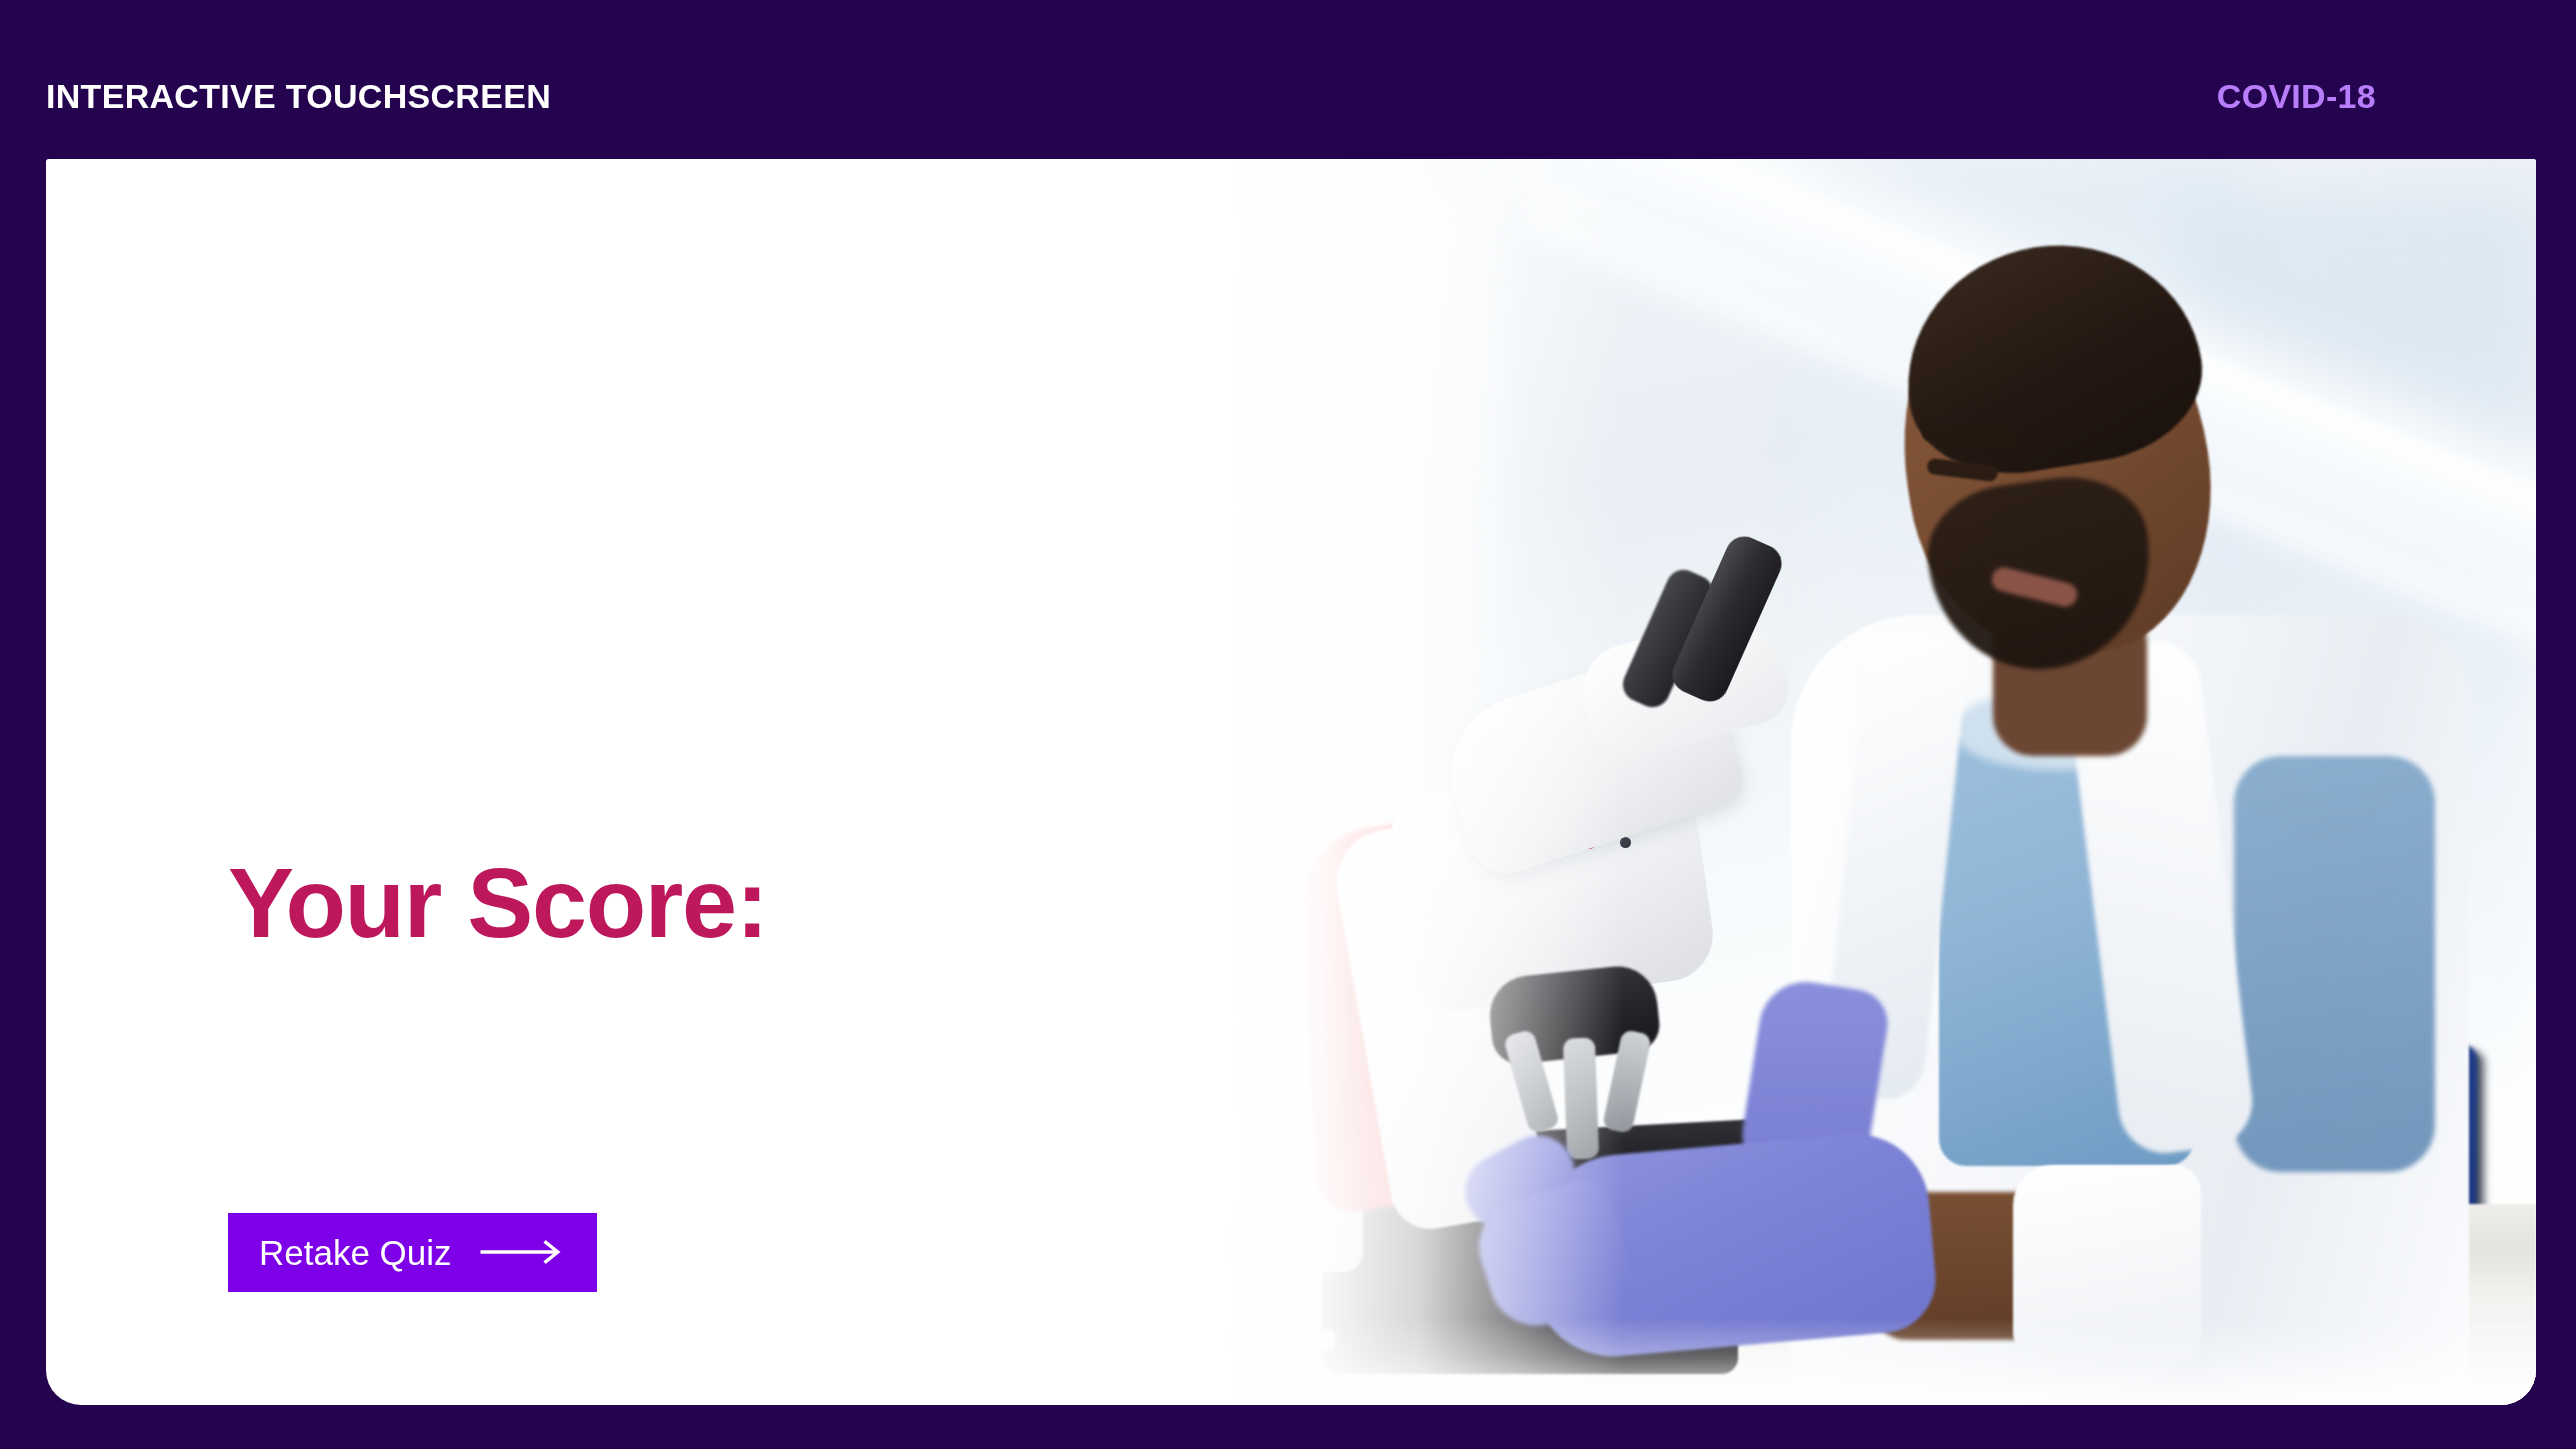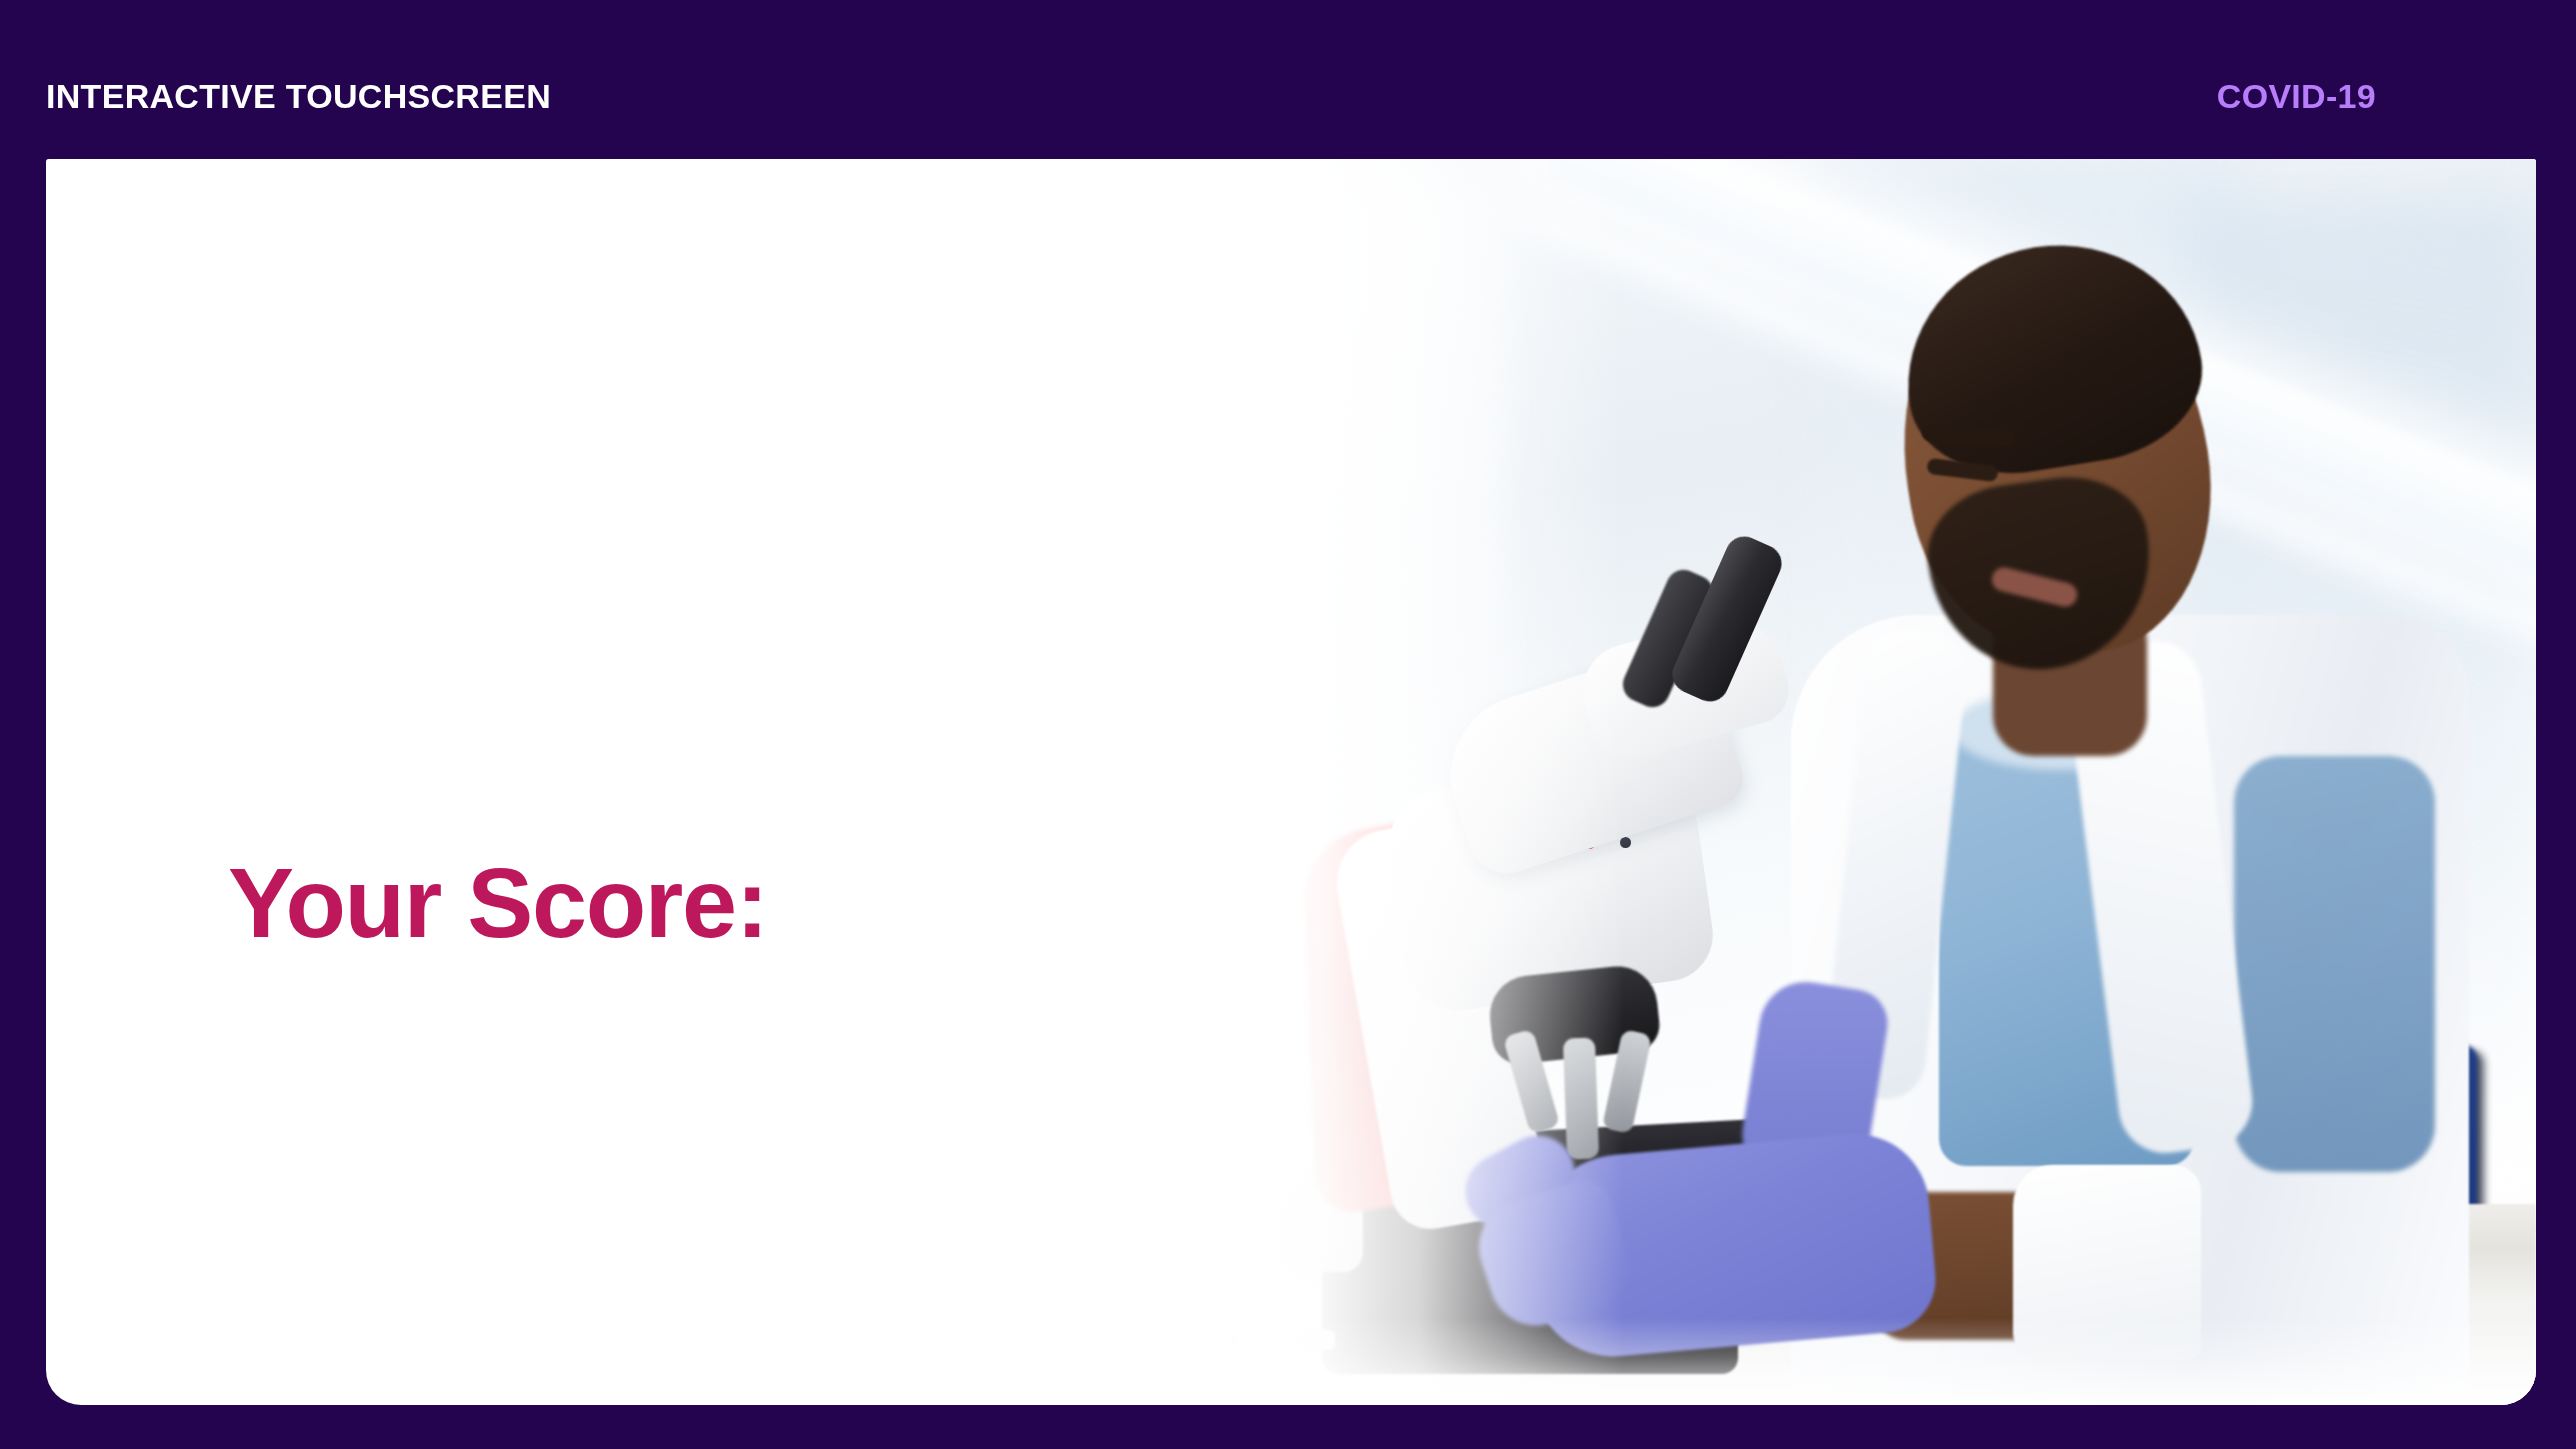--- a/index.html
+++ b/index.html
@@ -523,21 +523,21 @@
     flex: 0 0 auto;
   }
 </style>
 </head>
 <body>
 
 <div class="stage">
 
   <div class="topbar">
     <div class="topbar-title">INTERACTIVE TOUCHSCREEN</div>
-    <div class="topbar-tag">COVID-19</div>
+    <div class="topbar-tag">COVID-18</div>
   </div>
 
   <div class="card">
 
     <div class="photo">
       <div class="photo-bg"></div>
       <div class="win-a"></div>
       <div class="win-b"></div>
       <div class="win-c"></div>
       <div class="light-bar"></div>
@@ -589,16 +589,25 @@
       <div class="glove-thumb"></div>
       <div class="glove-fingers"></div>
       <div class="tube-small"></div>
 
       <div class="photo-fade"></div>
       <div class="photo-fade-bottom"></div>
     </div>
 
     <div class="headline">Your Score:</div>
 
+    <div class="cta">
+      <span class="cta-label">Retake Quiz</span>
+      <span class="cta-arrow">
+        <svg width="87" height="28" viewBox="0 0 130 42" aria-hidden="true">
+          <line x1="2" y1="21" x2="116" y2="21" stroke="#ffffff" stroke-width="5"></line>
+          <polyline points="98,5 118,21 98,37" fill="none" stroke="#ffffff" stroke-width="5" stroke-linecap="butt" stroke-linejoin="miter"></polyline>
+        </svg>
+      </span>
+    </div>
 
   </div>
 </div>
 
 
 </body></html>

